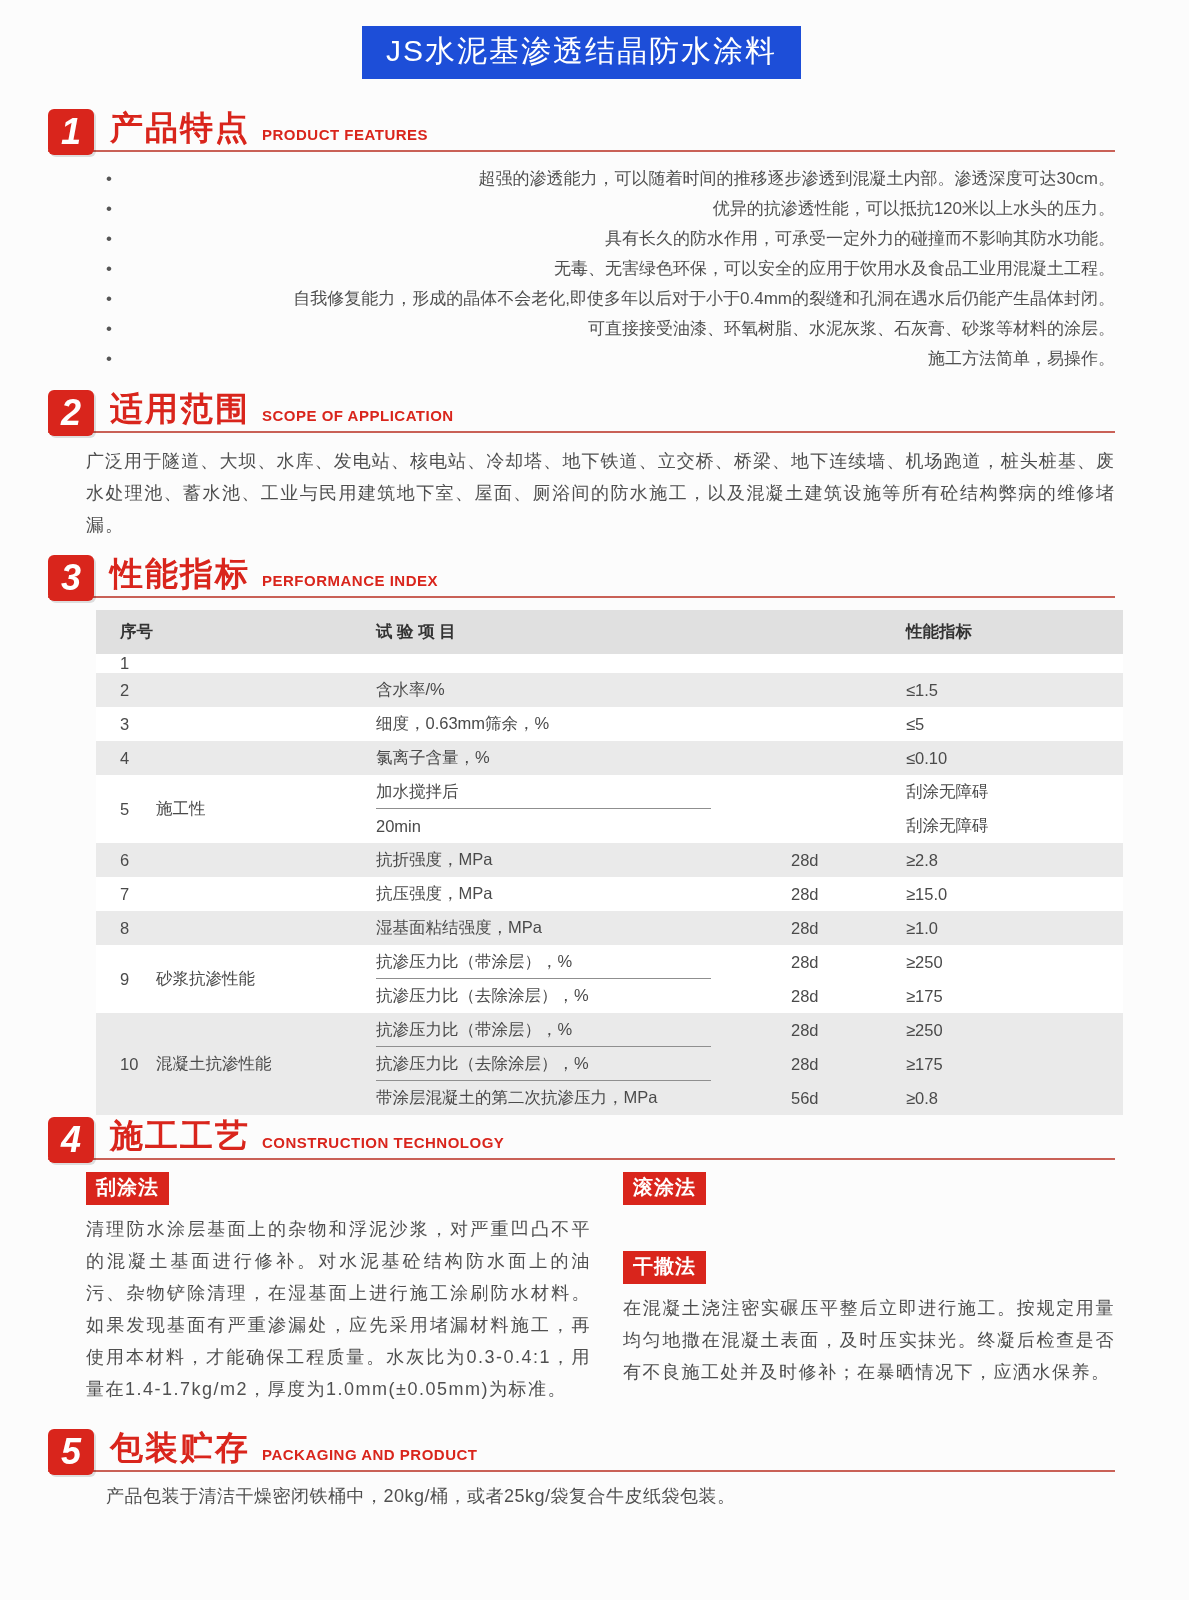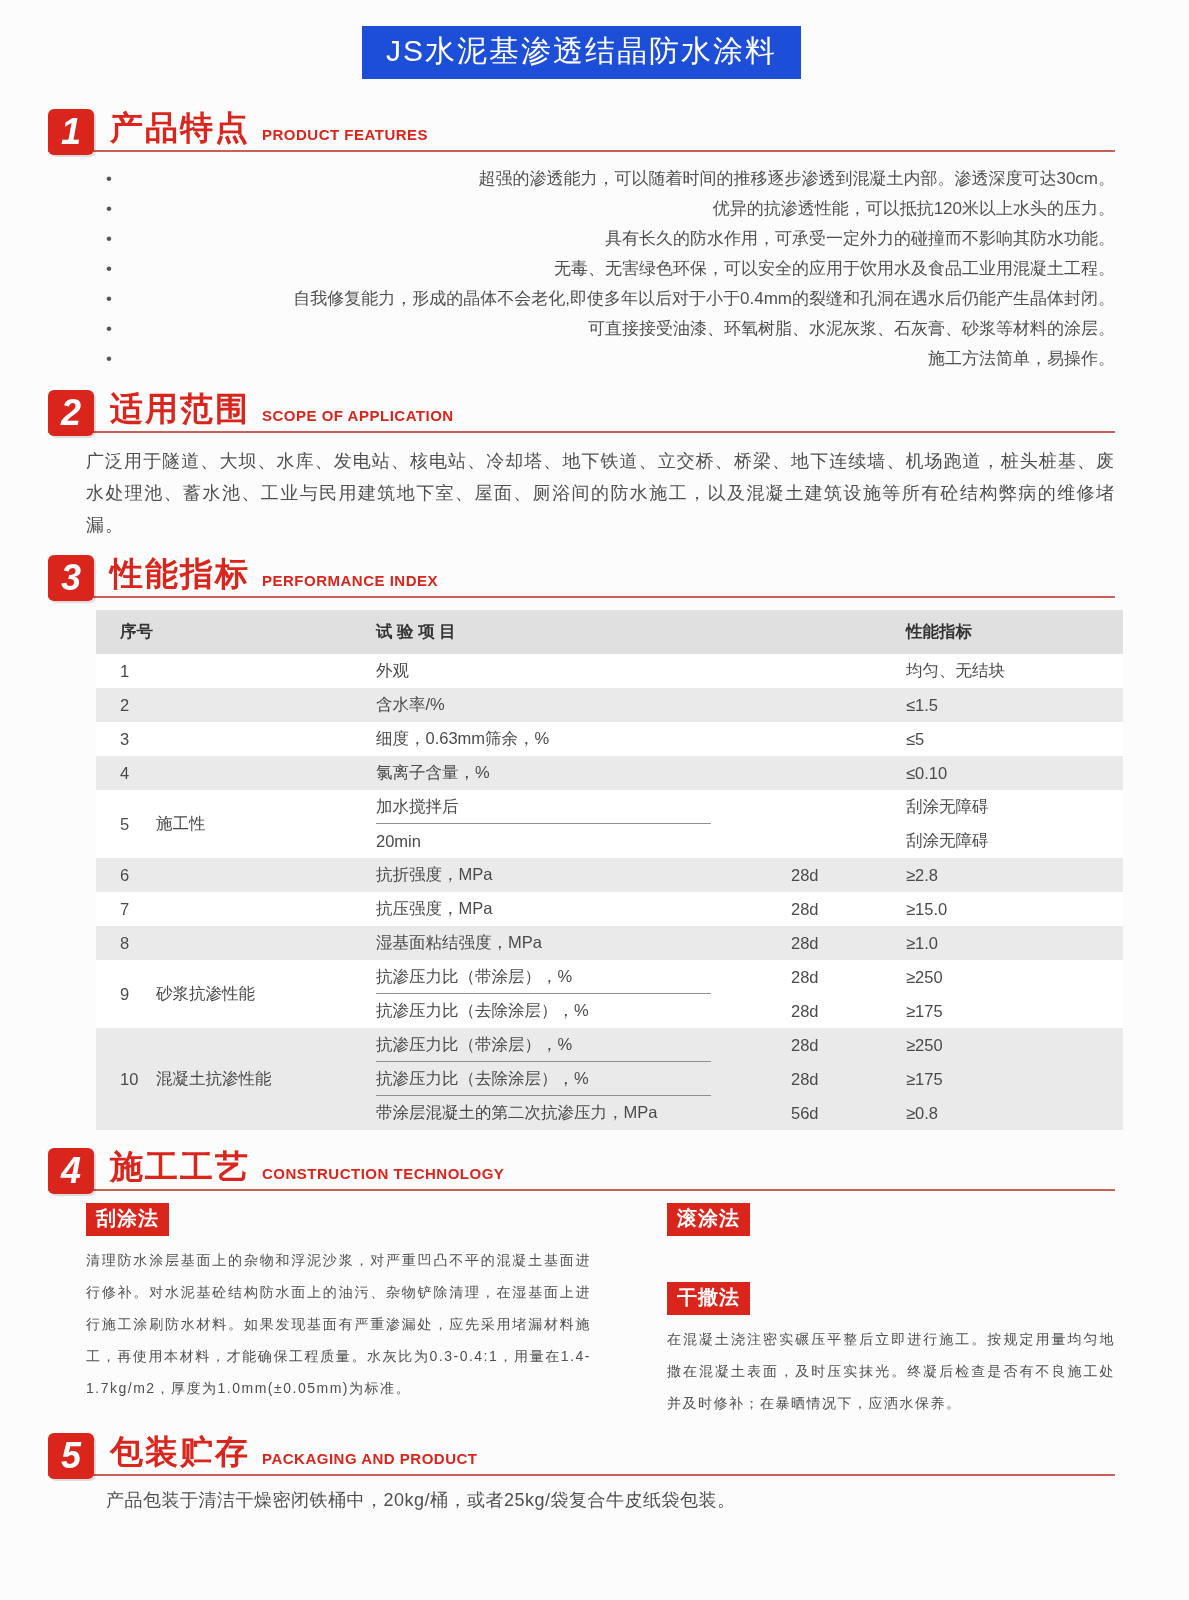--- a/index.html
+++ b/index.html
@@ -46,47 +46,47 @@
   }
   .feature-list li::before{
     content:'•';position:absolute;left:0;top:0;color:#555;
   }
   
   .scope-text{
     margin:2px 0 14px 38px;font-size:18px;line-height:32px;color:#4f4f4f;
     text-align:justify;letter-spacing:1px;
   }
   
-  .perf-table{margin:0 0 18px 48px;margin-right:-8px;font-size:16.5px;color:#4a4a4a;}
+  .perf-table{margin:0 0 2px 48px;margin-right:-8px;font-size:16.5px;color:#4a4a4a;}
   .t-head{display:flex;background:#e0e0e0;height:44px;align-items:center;font-weight:bold;color:#333;}
   .h-no{width:280px;padding-left:24px;box-sizing:border-box;}
   .h-test{width:530px;}
   .h-index{flex:1;}
   .p-row{display:flex;align-items:stretch;background:#fff;}
   .p-row.shaded{background:#eaeaea;}
   .p-no{width:60px;padding-left:24px;box-sizing:border-box;display:flex;align-items:center;}
   .p-group{width:220px;display:flex;align-items:center;}
   .p-items{flex:1;display:flex;flex-direction:column;justify-content:center;}
   .p-line{display:flex;align-items:stretch;height:34px;}
   .p-test{width:415px;display:flex;align-items:center;position:relative;}
   .p-test.divided::after{
     content:'';position:absolute;left:0;bottom:0;width:335px;border-bottom:1px solid #8f8f8f;
   }
   .p-age{width:115px;display:flex;align-items:center;}
   .p-index{flex:1;display:flex;align-items:center;}
   
-  .method-cols{display:flex;gap:76px;margin:10px 0 14px 38px;}
+  .method-cols{display:flex;gap:32px;margin:10px 0 24px 38px;}
   .method-col-left{flex:0 0 505px;}
   .method-col-right{flex:1;}
   .method-badge{
     display:inline-block;background:#d9251c;color:#fff;
     font-size:20px;font-weight:bold;padding:2px 10px 4px 10px;letter-spacing:1px;
   }
   .method-text{
-    margin-top:8px;font-size:14px;line-height:32px;color:#4f4f4f;
+    margin-top:8px;font-size:18px;line-height:32px;color:#4f4f4f;
     text-align:justify;letter-spacing:1.5px;
   }
   .roll-gap{height:46px;}
   
   .pack-text{margin:8px 0 0 58px;font-size:18px;color:#4f4f4f;letter-spacing:.5px;}
 </style>
 </head>
 <body>
 
 <div class="page">
@@ -123,27 +123,20 @@
   <div class="perf-table" id="perf-table">
     <div class="t-head">
       <div class="h-no">序号</div>
       <div class="h-test">试 验 项 目</div>
       <div class="h-index">性能指标</div>
     </div>
     <div id="perf-rows">
         <div class="p-row">
           <div class="p-no">1</div>
           <div class="p-group"></div>
-          <div class="p-items">
-            <div class="p-line">
-              <div class="p-test">外观</div>
-              <div class="p-age"></div>
-              <div class="p-index">均匀、无结块</div>
-            </div>
-          </div>
         </div>
         <div class="p-row shaded">
           <div class="p-no">2</div>
           <div class="p-group"></div>
           <div class="p-items">
             <div class="p-line">
               <div class="p-test">含水率/%</div>
               <div class="p-age"></div>
               <div class="p-index">≤1.5</div>
             </div>

